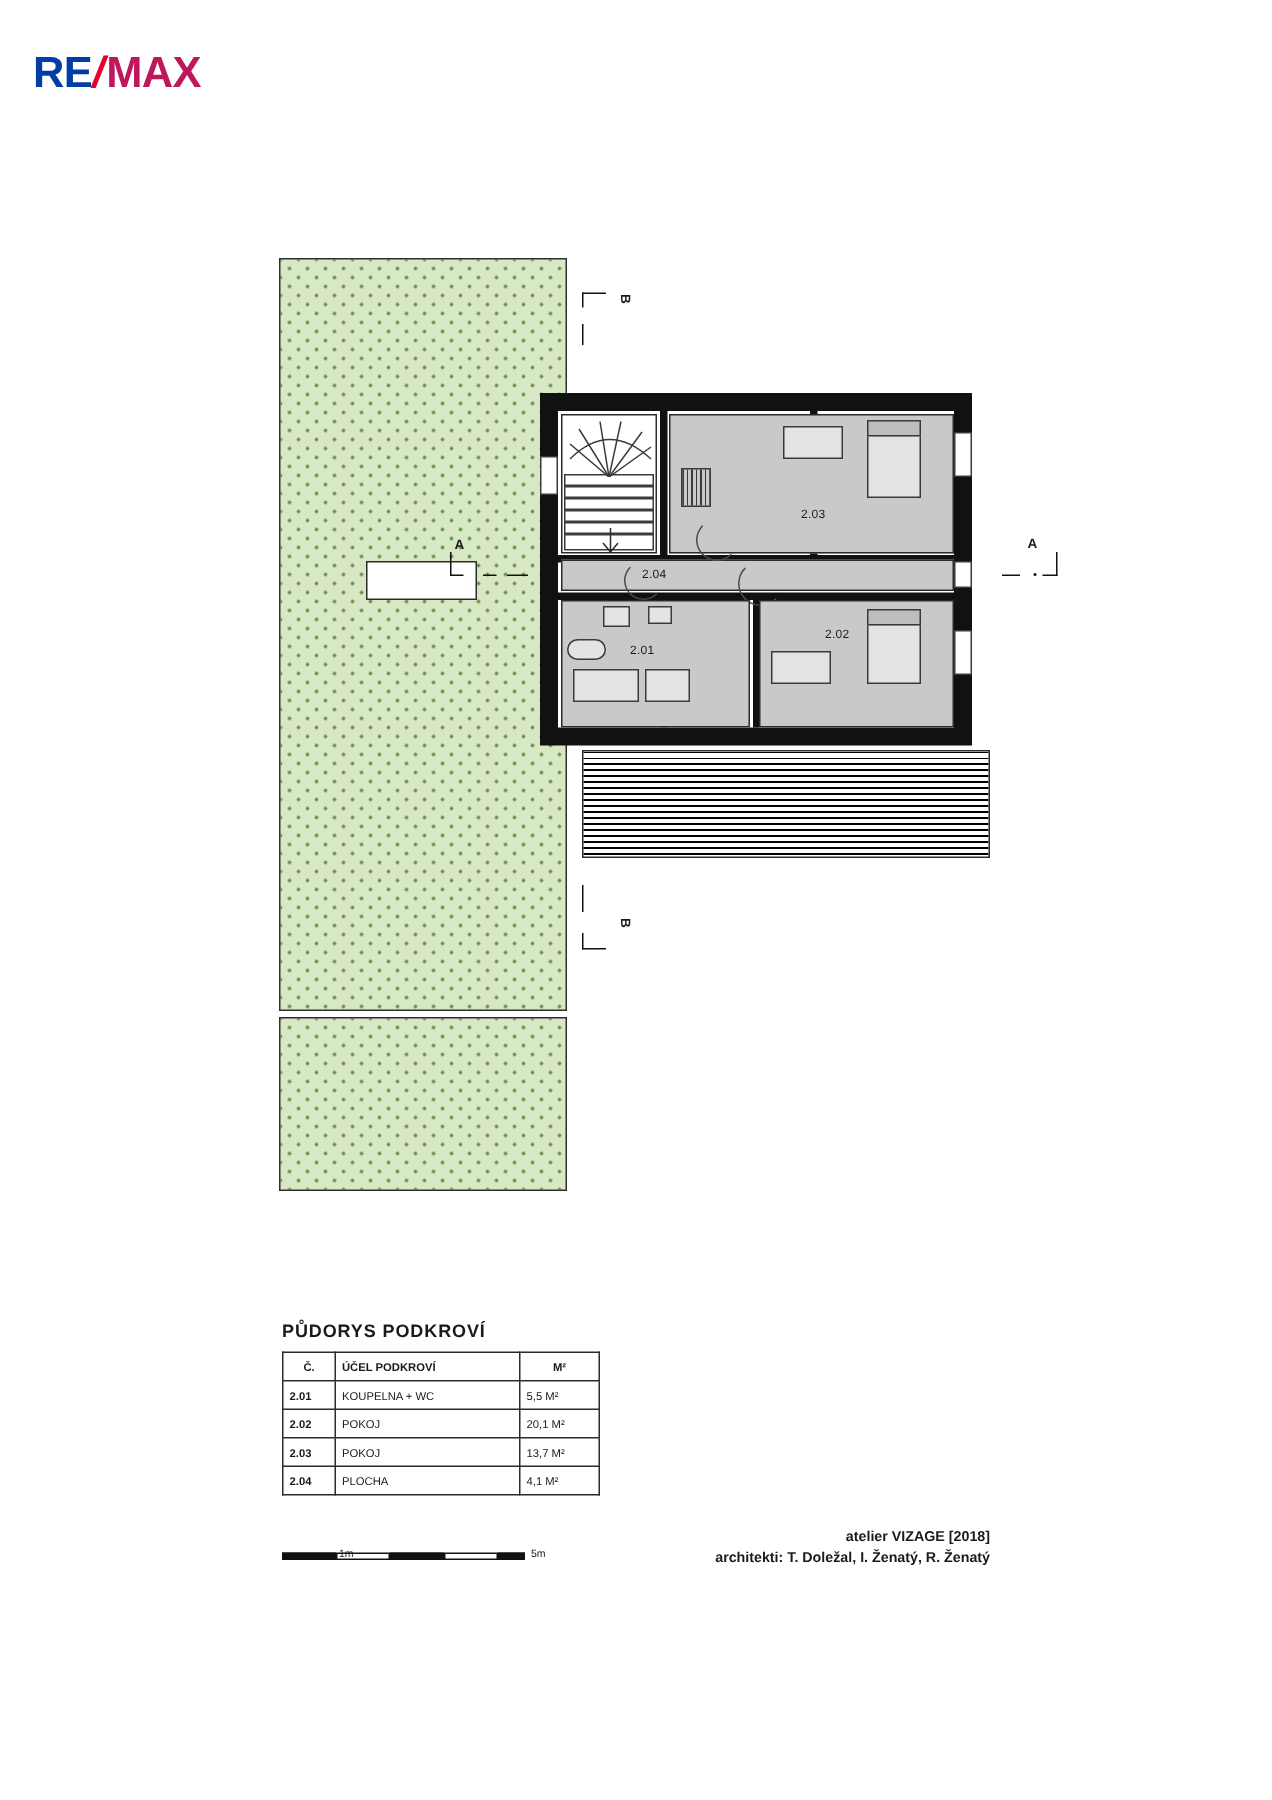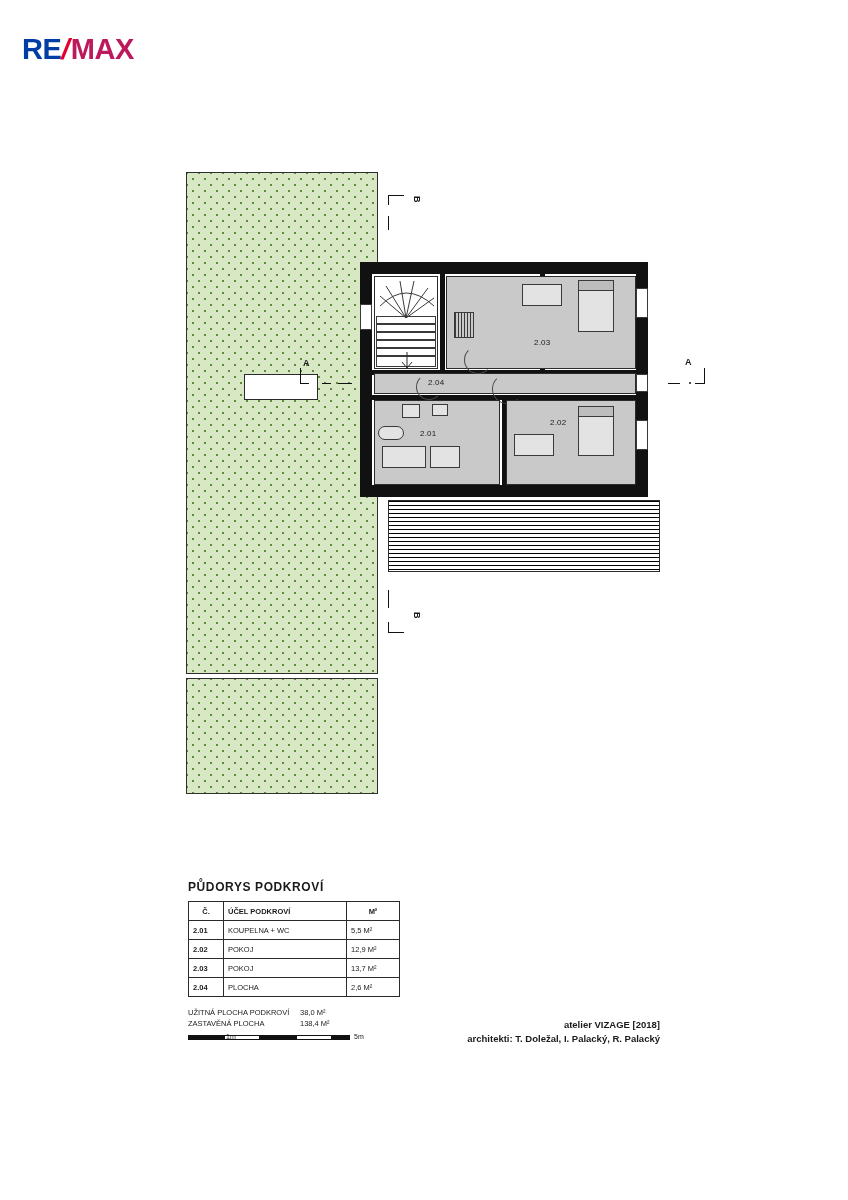--- a/index.html
+++ b/index.html
@@ -399,53 +399,43 @@
     </thead>
     <tbody>
       <tr>
         <td class="num">2.01</td>
         <td>KOUPELNA + WC</td>
         <td class="area">5,5 M²</td>
       </tr>
       <tr>
         <td class="num">2.02</td>
         <td>POKOJ</td>
-        <td class="area">12,9 M²</td>
+        <td class="area">20,1 M²</td>
       </tr>
       <tr>
         <td class="num">2.03</td>
         <td>POKOJ</td>
         <td class="area">13,7 M²</td>
       </tr>
       <tr>
         <td class="num">2.04</td>
         <td>PLOCHA</td>
-        <td class="area">2,6 M²</td>
+        <td class="area">4,1 M²</td>
       </tr>
     </tbody>
   </table>
 
-  <div id="totals">
-    <div class="row">
-      <span class="lbl">UŽITNÁ PLOCHA PODKROVÍ</span>
-      <span class="val">38,0 M²</span>
-    </div>
-    <div class="row">
-      <span class="lbl">ZASTAVĚNÁ PLOCHA</span>
-      <span class="val">138,4 M²</span>
-    </div>
-  </div>
 </div>
 
 <div id="scalebar">
   <div class="seg filled" style="left:0px; width:36px;"></div>
   <div class="seg empty" style="left:36px; width:36px;"></div>
   <div class="seg filled" style="left:72px; width:36px;"></div>
   <div class="seg empty" style="left:108px; width:36px;"></div>
   <div class="seg filled" style="left:144px; width:18px;"></div>
   <div class="lab" style="left:38px;">1m</div>
   <div class="lab" style="left:166px;">5m</div>
 </div>
 
 <div id="credits">
   <div>atelier VIZAGE [2018]</div>
-  <div>architekti: T. Doležal, I. Palacký, R. Palacký</div>
+  <div>architekti: T. Doležal, I. Ženatý, R. Ženatý</div>
 </div>
 
 </body></html>

